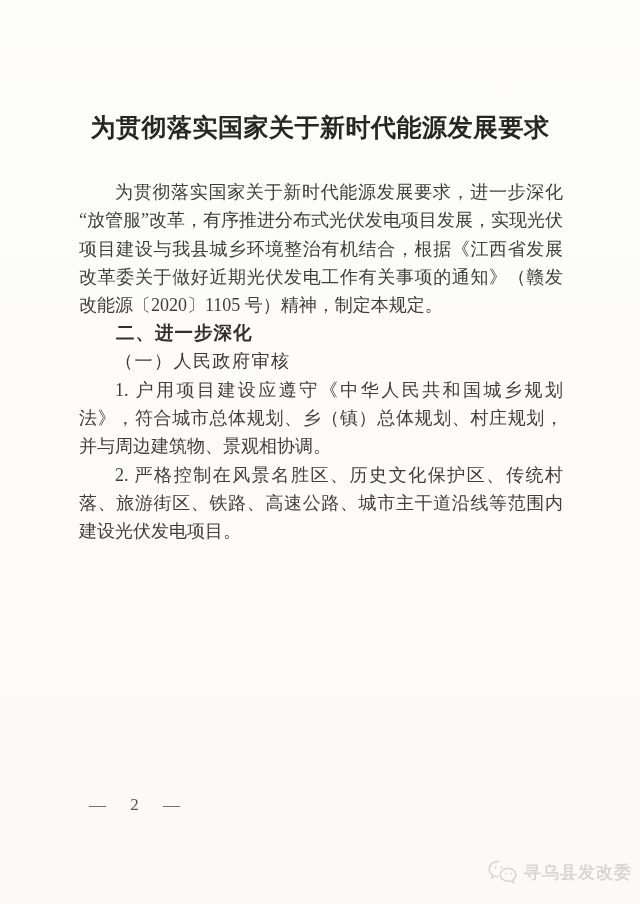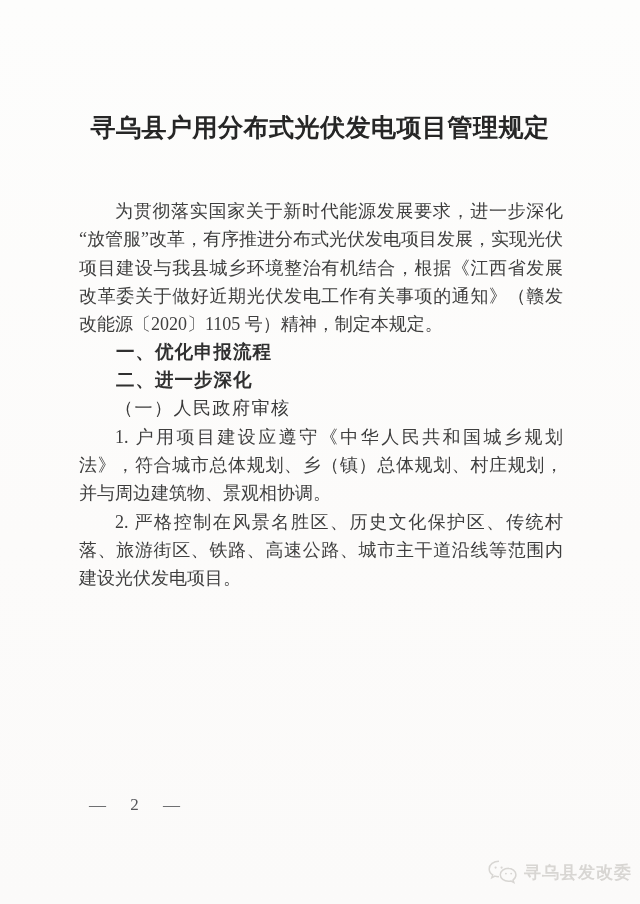--- a/index.html
+++ b/index.html
@@ -20,21 +20,21 @@
     padding:111px 40px 0 40px;
     text-align:center;
     font-size:25px;
     line-height:34px;
     font-weight:700;
     letter-spacing:0.5px;
     color:#262626;
     font-family:"Liberation Serif","DejaVu Serif",serif;
   }
   .doc-body{
-    margin:52px 77px 0 79px;
+    margin:33px 77px 0 79px;
     font-size:18px;
     line-height:28.3px;
     text-align:justify;
     text-justify:inter-ideograph;
     color:#3e3e3e;
   }
   .doc-body p{margin:0;}
   .body-para{
     text-indent:2em;
   }
@@ -77,25 +77,24 @@
     letter-spacing:1px;
     user-select:none;
   }
   .wm-icon{display:block;}
 </style>
 </head>
 <body>
 
 <div class="page">
 
-  <h1 class="doc-title">寻乌县户用分布式光伏发电项目管理规定</h1>
+  <h1 class="doc-title">为贯彻落实国家关于新时代能源发展要求</h1>
 
   <div class="doc-body">
     <p class="body-para">为贯彻落实国家关于新时代能源发展要求，进一步深化“放管服”改革，有序推进分布式光伏发电项目发展，实现光伏项目建设与我县城乡环境整治有机结合，根据《江西省发展改革委关于做好近期光伏发电工作有关事项的通知》（赣发改能源〔2020〕1105 号）精神，制定本规定。</p>
-    <p class="heading">一、优化申报流程</p>
     <p class="heading">二、进一步深化</p>
     <p class="subheading">（一）人民政府审核</p>
     <p class="body-para">1. 户用项目建设应遵守《中华人民共和国城乡规划法》，符合城市总体规划、乡（镇）总体规划、村庄规划，并与周边建筑物、景观相协调。</p>
     <p class="body-para">2. 严格控制在风景名胜区、历史文化保护区、传统村落、旅游街区、铁路、高速公路、城市主干道沿线等范围内建设光伏发电项目。</p>
   </div>
 
   <div class="page-number">— 2 —</div>
 
   <div class="watermark">
     <svg class="wm-icon" width="32" height="26" viewBox="0 0 32 26" aria-hidden="true">

